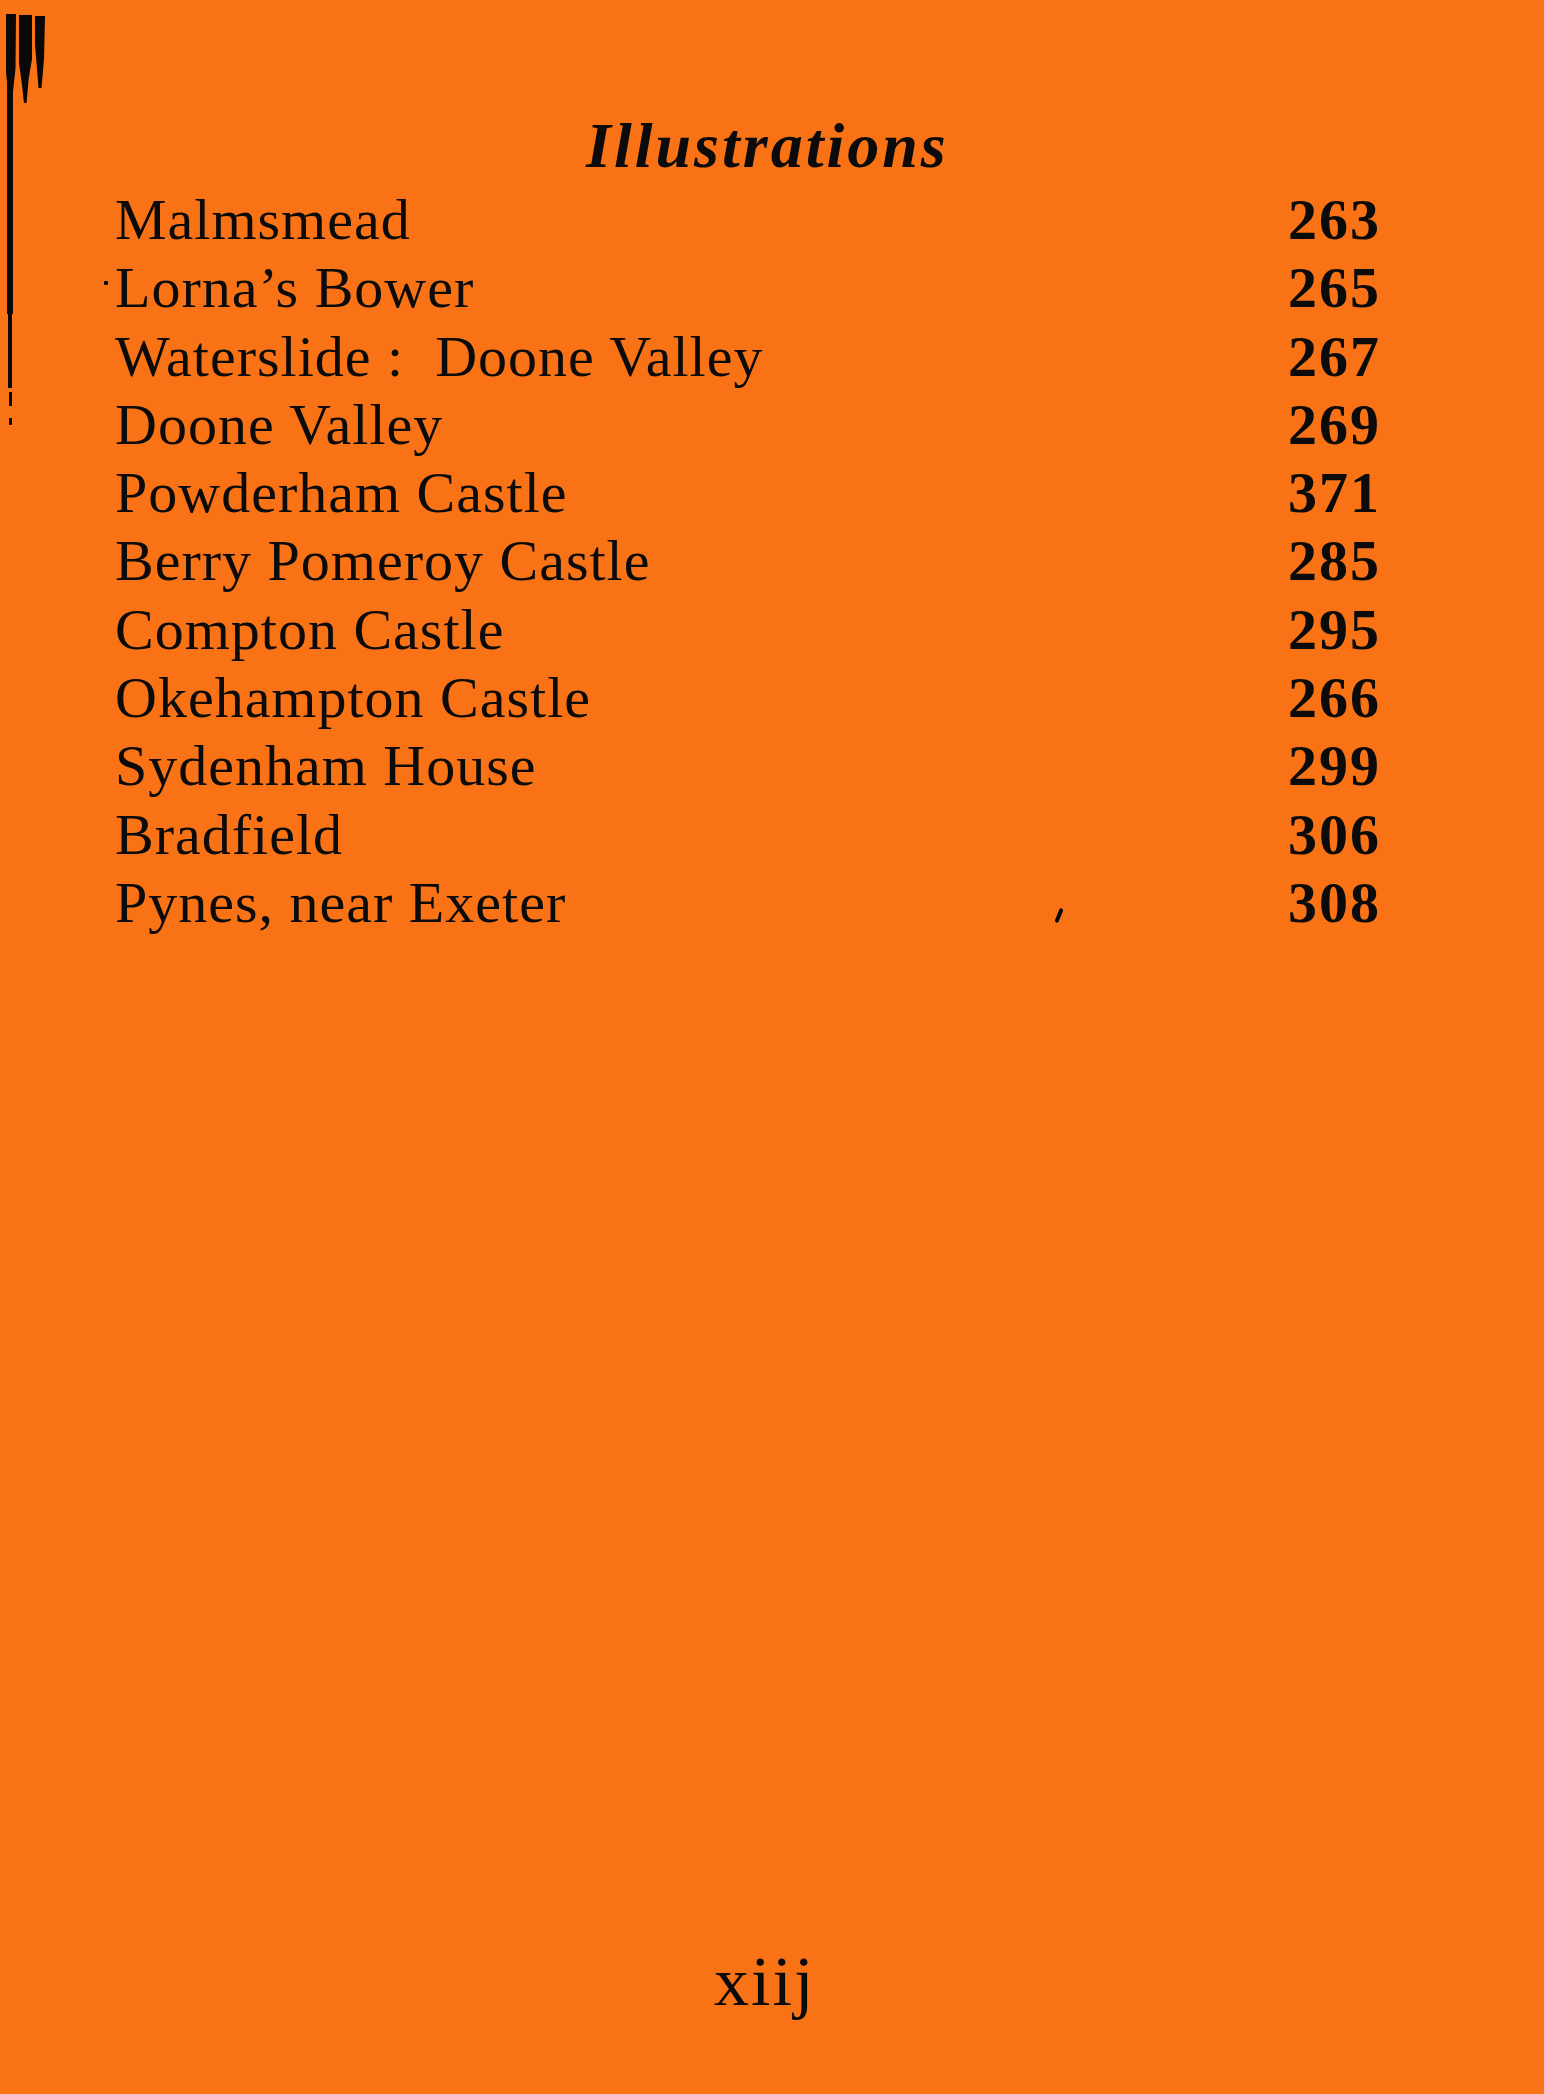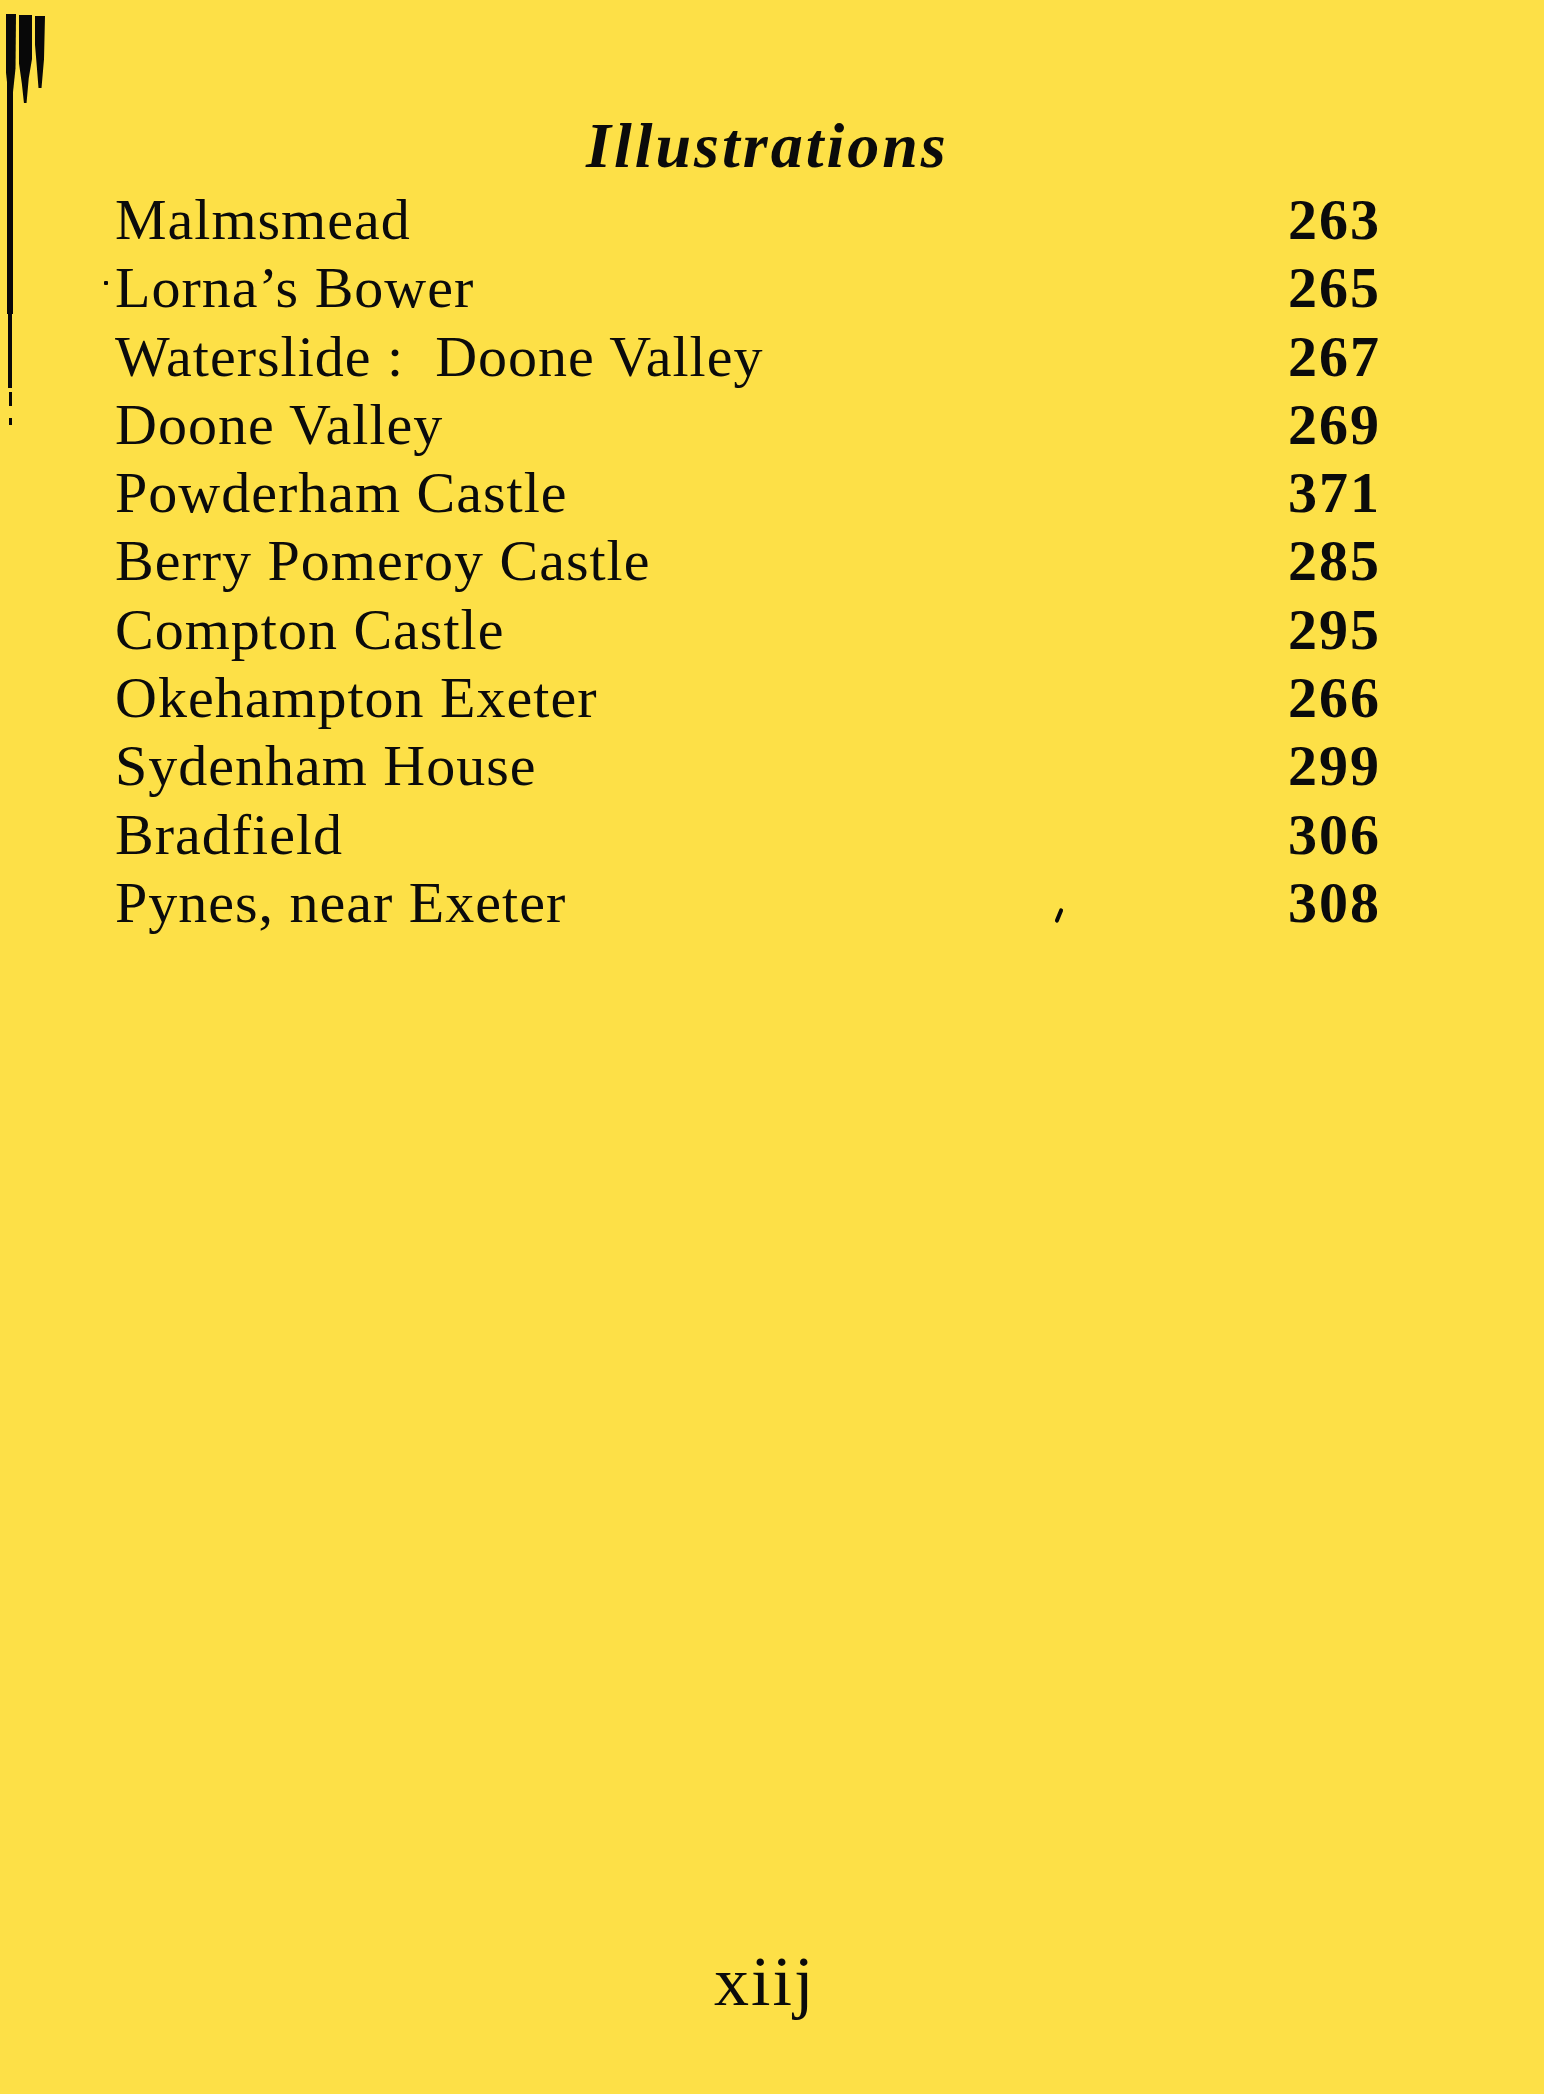--- a/index.html
+++ b/index.html
@@ -4,21 +4,21 @@
 <style>
   html, body {
     margin: 0;
     padding: 0;
     background: #ffffff;
   }
   .page {
     position: relative;
     width: 1544px;
     height: 2094px;
-    background: #fde047;
+    background: #f97316;
     overflow: hidden;
     font-family: "Liberation Serif", serif;
     color: #0b0b0b;
   }
 
   
   .artifact { position: absolute; background: #080808; }
   .bind-blob-1 {
     left: 6px; top: 14px; width: 10px; height: 78px;
     clip-path: polygon(0 0, 100% 0, 95% 70%, 70% 100%, 20% 100%, 0 75%);
@@ -137,21 +137,21 @@
       <span class="toc-label">Berry Pomeroy Castle</span>
       <span class="toc-page">285</span>
     </div>
 
     <div class="toc-row">
       <span class="toc-label">Compton Castle</span>
       <span class="toc-page">295</span>
     </div>
 
     <div class="toc-row">
-      <span class="toc-label">Okehampton Exeter</span>
+      <span class="toc-label">Okehampton Castle</span>
       <span class="toc-page">266</span>
     </div>
 
     <div class="toc-row">
       <span class="toc-label">Sydenham House</span>
       <span class="toc-page">299</span>
     </div>
 
     <div class="toc-row">
       <span class="toc-label">Bradfield</span>

